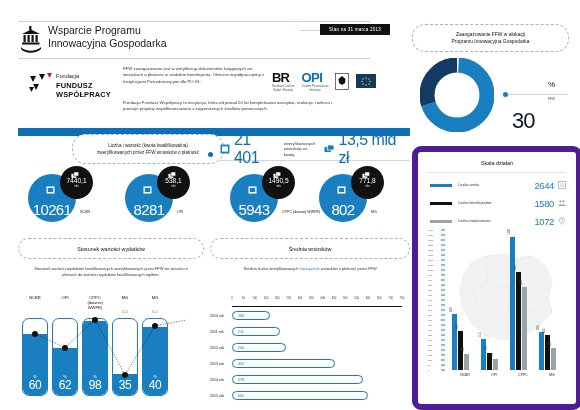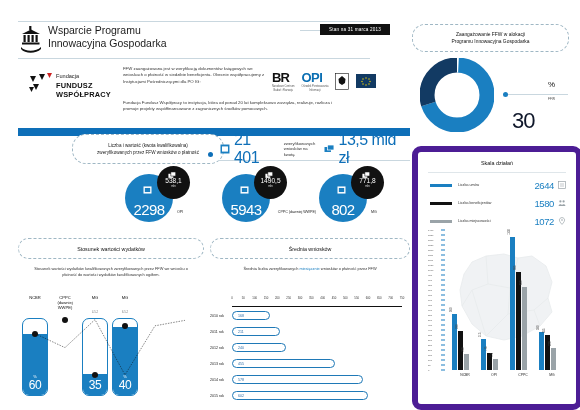--- a/index.html
+++ b/index.html
@@ -208,40 +208,57 @@
     </div>
     <svg width="11" height="10" viewBox="0 0 11 10">
       <rect x="0.5" y="3" width="6.5" height="5" fill="#1a7fc1"></rect>
       <rect x="3.5" y="1" width="6.5" height="5" fill="#1a7fc1" stroke="#fff" stroke-width="0.7"></rect>
     </svg>
     <div class="kpi-num">13,5 mld zł</div>
   </div>
 
   <div class="circles">
 
-
-    <div class="cgroup" style="left:105px;">
+    <div class="cgroup" style="left:8px;">
       <div class="cbig"></div>
-      <div class="cbig-val">2298</div>
+      <div class="cbig-val">10261</div>
       <svg class="cicon-doc" viewBox="0 0 10 9">
         <rect x="0.5" y="0.5" width="9" height="8" fill="#fff"></rect>
           <rect x="2" y="2.2" width="6" height="4.6" fill="#1a7fc1"></rect>
       </svg>
       <div class="csmall">
-        <div class="csmall-v">538,1</div>
+        <div class="csmall-v">7440,1</div>
         <div class="csmall-u">mln</div>
       </div>
       <svg class="cicon-money" viewBox="0 0 11 9">
         <rect x="0.5" y="3" width="6" height="5" fill="#fff"></rect>
           <rect x="3.5" y="0.8" width="6" height="5" fill="#fff" stroke="#111" stroke-width=".7"></rect>
       </svg>
+      <div class="clabel">NCBR</div>
+    </div>
+
+    <div class="cgroup" style="left:105px;">
+      <div class="cbig"></div>
+      <div class="cbig-val">8281</div>
+      <svg class="cicon-doc" viewBox="0 0 10 9">
+        <rect x="0.5" y="0.5" width="9" height="8" fill="#fff"></rect>
+          <rect x="2" y="2.2" width="6" height="4.6" fill="#1a7fc1"></rect>
+      </svg>
+      <div class="csmall">
+        <div class="csmall-v">538,1</div>
+        <div class="csmall-u">mln</div>
+      </div>
+      <svg class="cicon-money" viewBox="0 0 11 9">
+        <rect x="0.5" y="3" width="6" height="5" fill="#fff"></rect>
+          <rect x="3.5" y="0.8" width="6" height="5" fill="#fff" stroke="#111" stroke-width=".7"></rect>
+      </svg>
       <div class="clabel">OPI</div>
     </div>
 
-    <div class="cgroup" style="left:202px;text-align:right;">
+    <div class="cgroup" style="left:210px;">
       <div class="cbig"></div>
       <div class="cbig-val">5943</div>
       <svg class="cicon-doc" viewBox="0 0 10 9">
         <rect x="0.5" y="0.5" width="9" height="8" fill="#fff"></rect>
           <rect x="2" y="2.2" width="6" height="4.6" fill="#1a7fc1"></rect>
       </svg>
       <div class="csmall">
         <div class="csmall-v">1490,5</div>
         <div class="csmall-u">mln</div>
       </div>
@@ -279,22 +296,37 @@
           <div class="gauge-top">NCBR</div>
           <div class="gauge-sub"></div>
           <div class="gauge-body">
             <div class="gauge-fill" style="height: 80%;"></div>
             <div class="gauge-pct">%</div>
             <div class="gauge-val">60</div>
           </div>
           <div class="gauge-dot" style="top: 34.6px;"></div>
         </div>
         <div class="gauge">
+          <div class="gauge-top">OPI</div>
+          <div class="gauge-sub"></div>
+          <div class="gauge-body">
+            <div class="gauge-fill" style="height: 62%;"></div>
+            <div class="gauge-pct">%</div>
+            <div class="gauge-val">62</div>
+          </div>
+          <div class="gauge-dot" style="top: 48.64px;"></div>
+        </div>
+        <div class="gauge">
           <div class="gauge-top">CPPC (dawniej WWPE)</div>
           <div class="gauge-sub"></div>
+          <div class="gauge-body">
+            <div class="gauge-fill" style="height: 98%;"></div>
+            <div class="gauge-pct">%</div>
+            <div class="gauge-val">98</div>
+          </div>
           <div class="gauge-dot" style="top: 20.56px;"></div>
         </div>
         <div class="gauge">
           <div class="gauge-top">MG</div>
           <div class="gauge-sub">4.5.2</div>
           <div class="gauge-body">
             <div class="gauge-fill" style="height: 27%;"></div>
             <div class="gauge-pct">%</div>
             <div class="gauge-val">35</div>
           </div>

